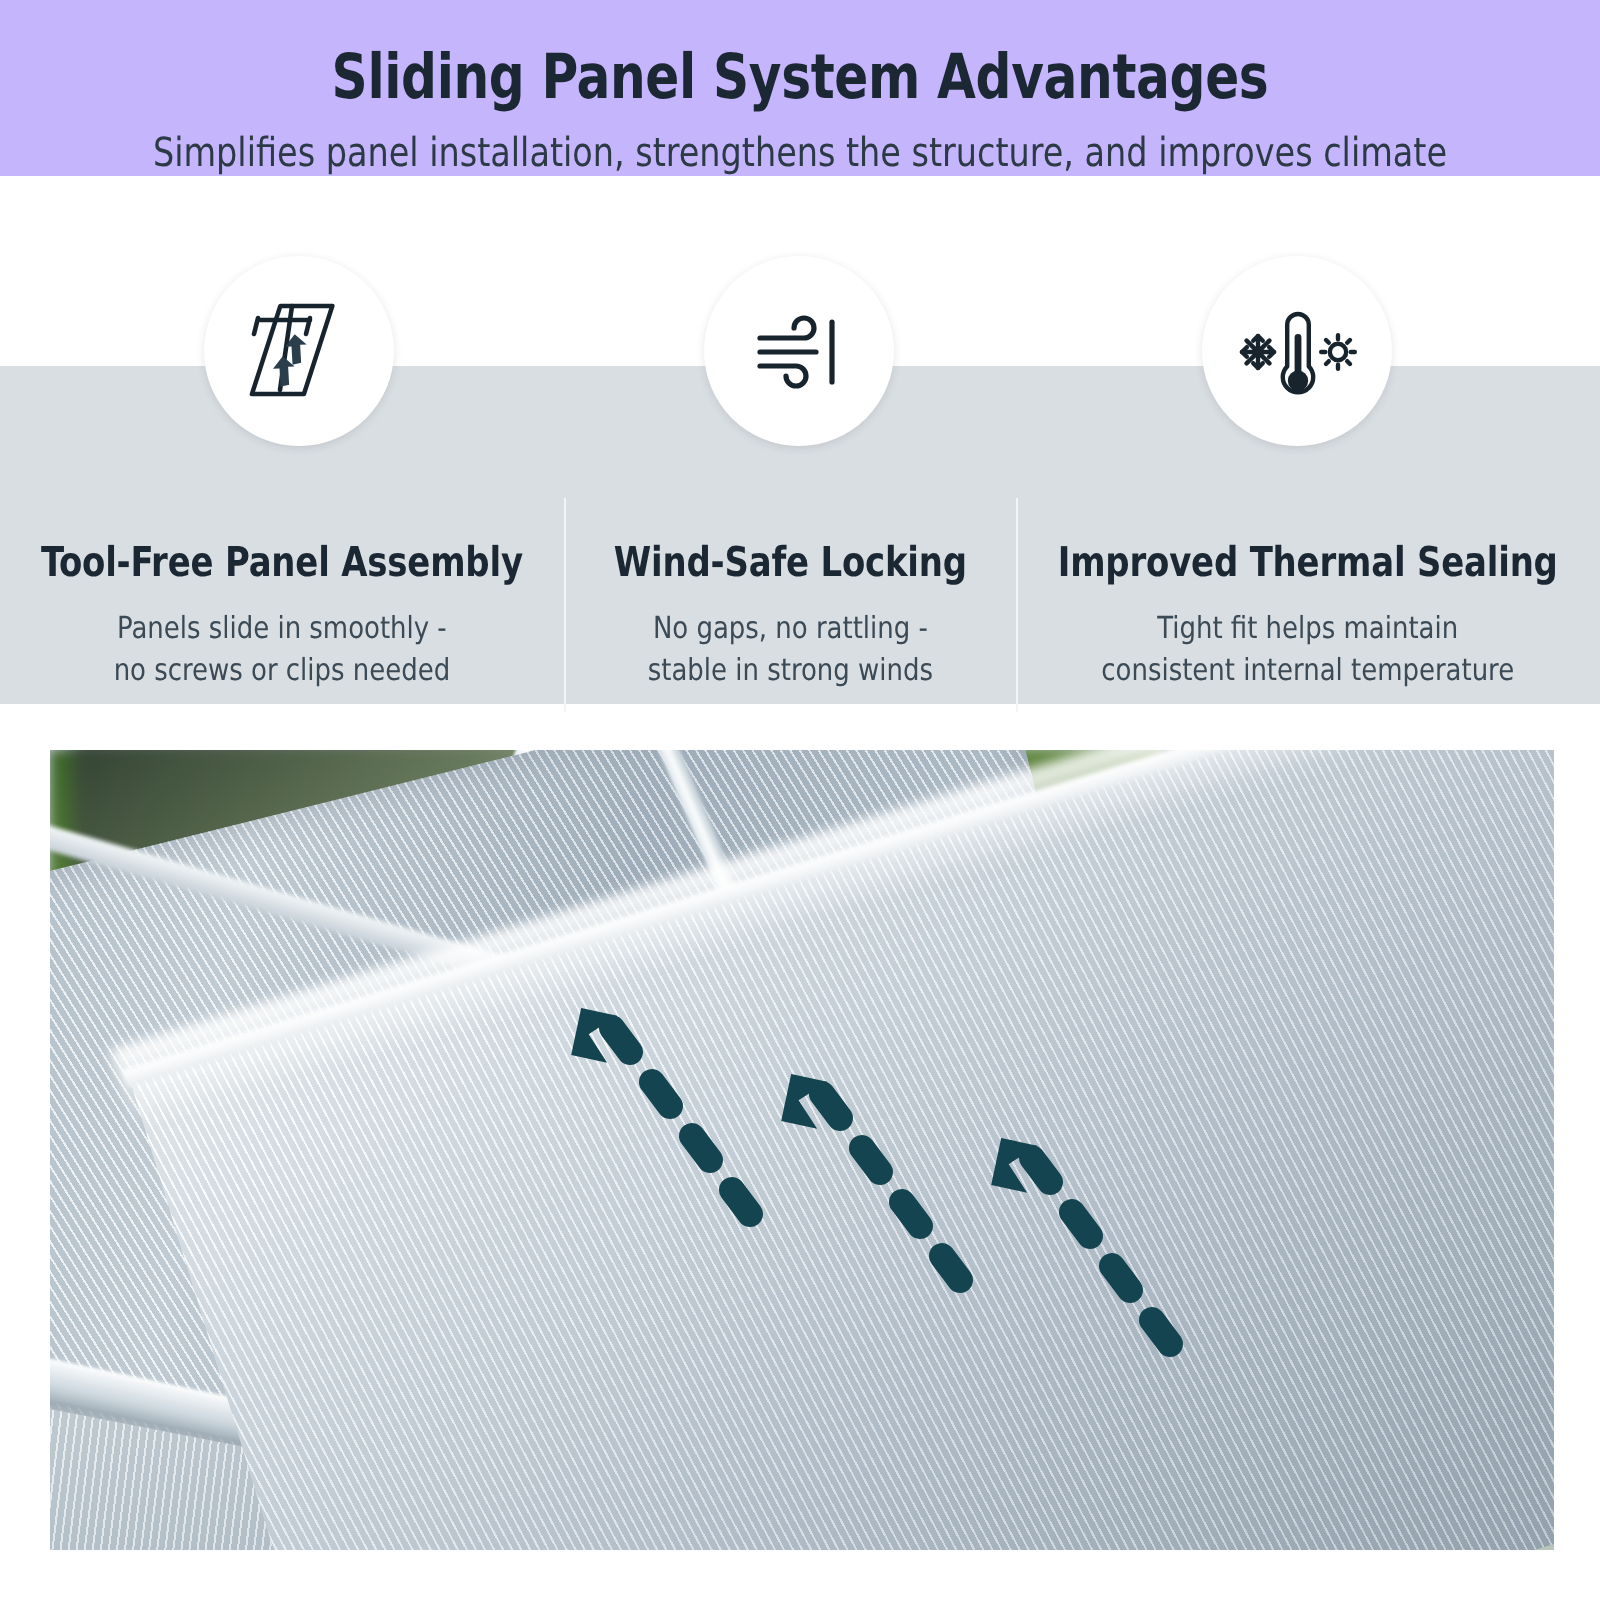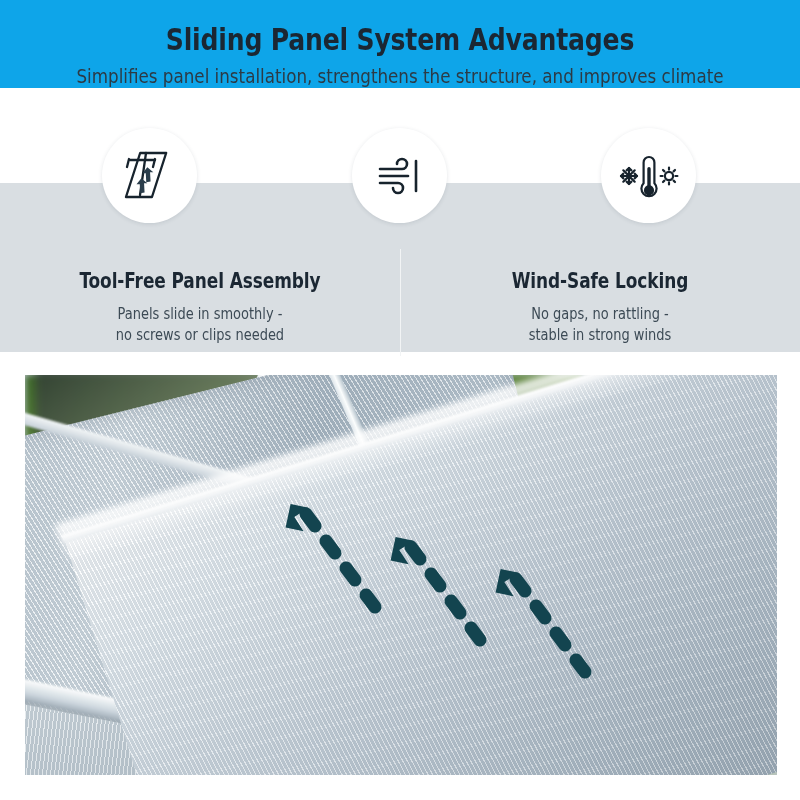--- a/index.html
+++ b/index.html
@@ -5,21 +5,21 @@
   * { margin:0; padding:0; box-sizing:border-box; }
   html,body { width:800px; height:800px; }
   body {
     font-family:"Liberation Sans", sans-serif;
     background:#ffffff;
     overflow:hidden;
     position:relative;
   }
 
   
-  #header { width:800px; padding-top:22px; text-align:center; background:#0ea5e9; }
+  #header { width:800px; padding-top:22px; text-align:center; background:#c4b5fd; }
   #page-title {
     font-family:"DejaVu Sans Condensed","Liberation Sans Narrow","Liberation Sans", sans-serif;
     font-weight:bold;
     font-size:31px;
     letter-spacing:-0.2px;
     color:#1b2733;
     transform:scaleX(0.90);
     transform-origin:center;
     line-height:1.12;
     white-space:nowrap;
@@ -311,20 +311,27 @@
     </div>
 
     <div class="feature-col">
       <div class="feature-title">Wind-Safe Locking</div>
       <div class="feature-desc">
         <div>No gaps, no rattling -</div>
         <div>stable in strong winds</div>
       </div>
     </div>
 
+    <div class="feature-col">
+      <div class="feature-title">Improved Thermal Sealing</div>
+      <div class="feature-desc">
+        <div>Tight fit helps maintain</div>
+        <div>consistent internal temperature</div>
+      </div>
+    </div>
 
   </div>
 </div>
 
 <div class="icon-circle" id="icon-circle-1">
   <span>
     <svg width="58" height="58" viewBox="0 0 58 58">
       <g fill="none" stroke="#17232d" stroke-width="2.3" stroke-linecap="round" stroke-linejoin="round">
         <path d="M20 6 L46 6 L38 50 L12 50 Z" transform="skewX(-8)"></path>
         <path d="M9 13 L34 13"></path>

